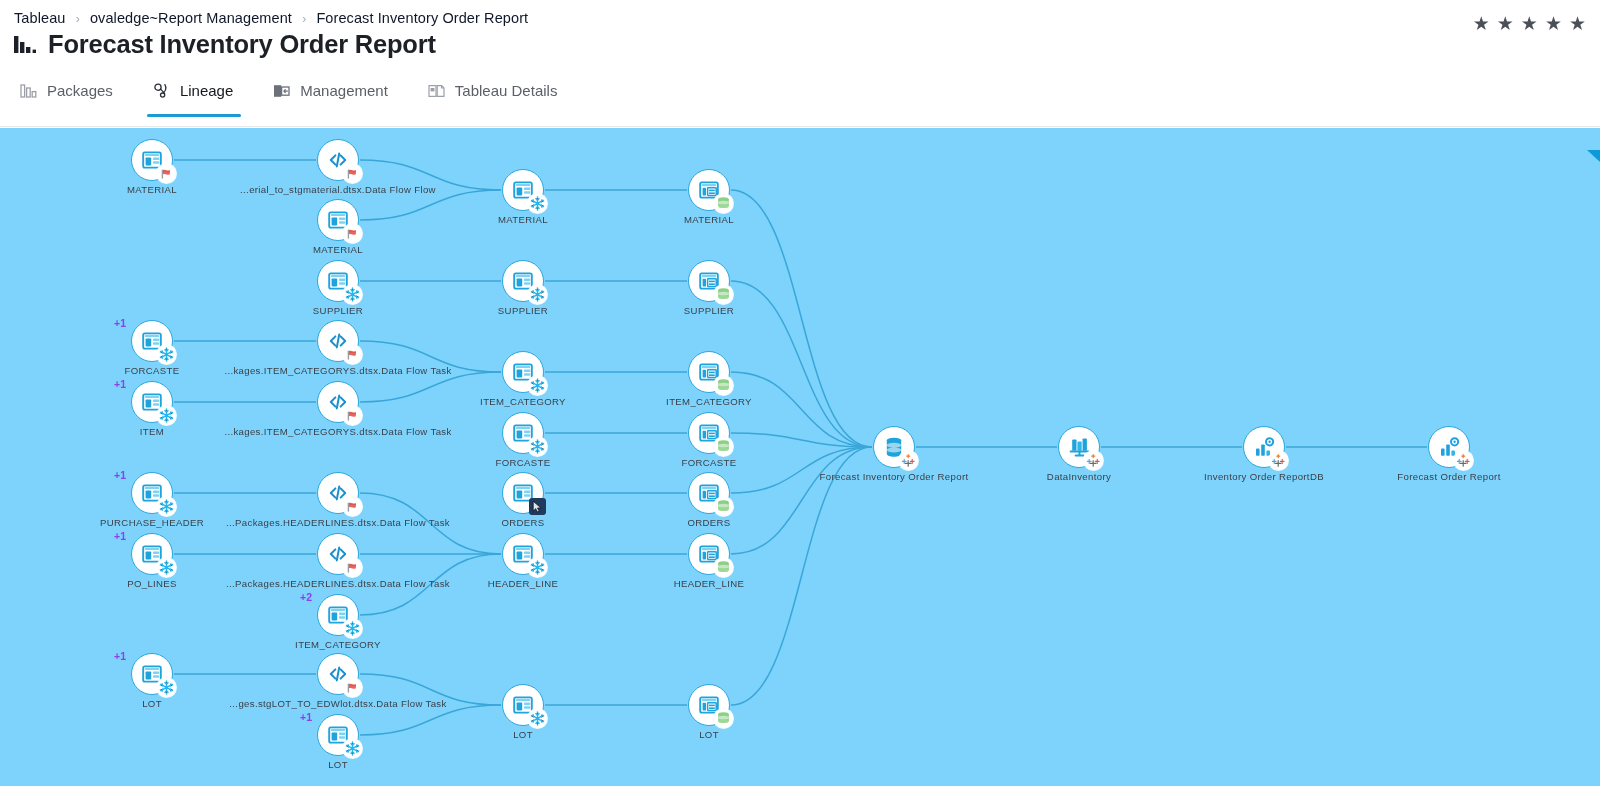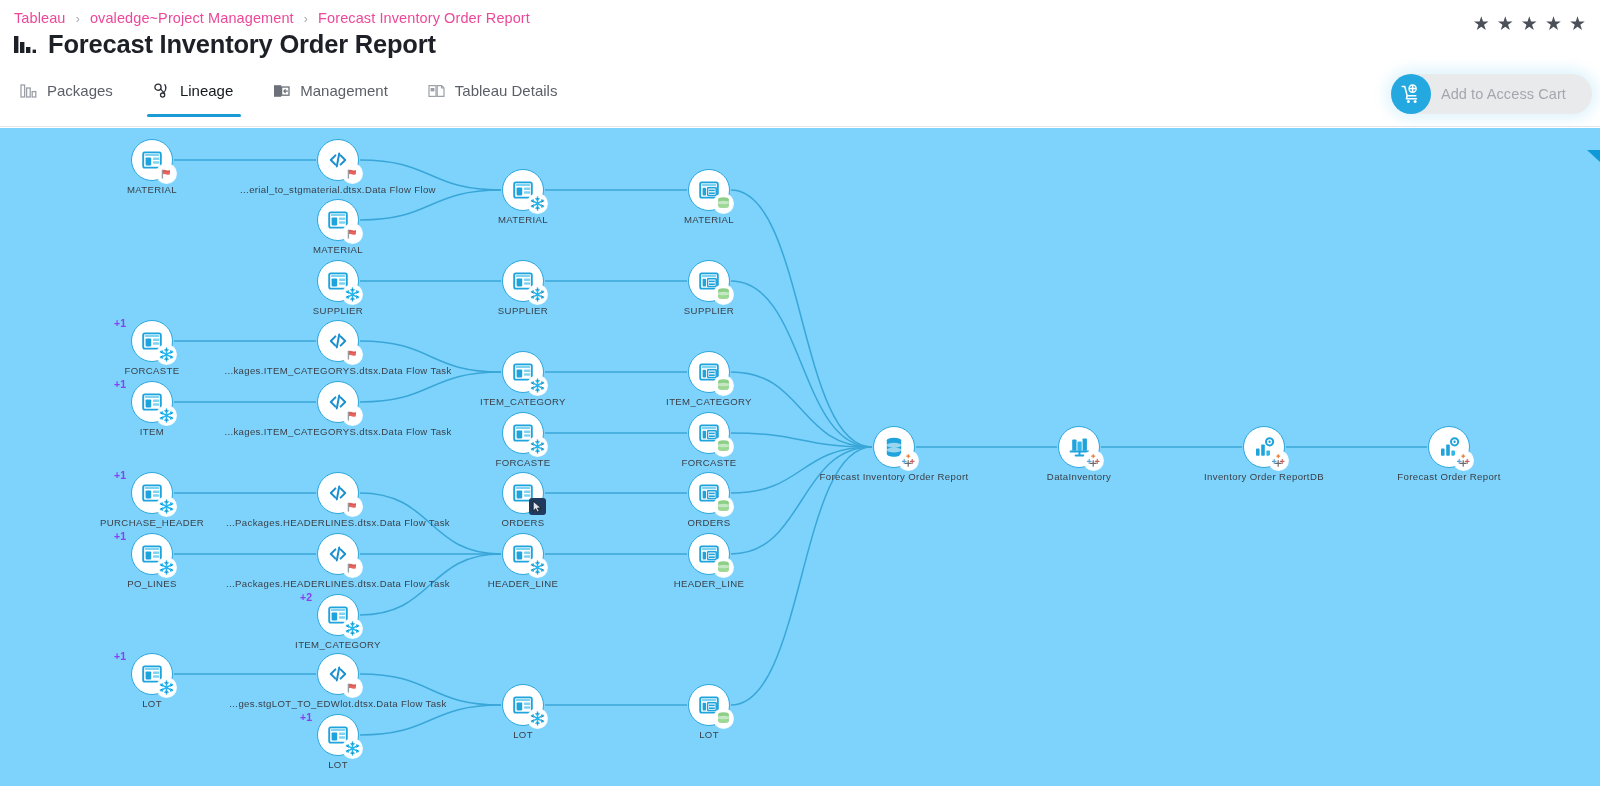--- a/index.html
+++ b/index.html
@@ -13,21 +13,21 @@
   #app { position: relative; width: 1600px; height: 786px; background:#fff; }
 
   
   .header { position:relative; width:1600px; height:128px; background:#ffffff; }
 
   .breadcrumb {
     position:absolute; left:14px; top:10px;
     font-size:14.5px; color:#6d7280; white-space:nowrap;
     letter-spacing:.1px;
   }
-  .breadcrumb .crumb { color:#ec4899; cursor:pointer; }
+  .breadcrumb .crumb { color:#0f172a; cursor:pointer; }
   .breadcrumb .sep { color:#a8acb4; margin:0 6px; font-size:12px; }
 
   .title-row {
     position:absolute; left:14px; top:30px;
     display:flex; align-items:center; gap:11px;
   }
   .title-icon { width:23px; height:22px; display:block; }
   .page-title {
     font-size:25.5px; font-weight:700; color:#1d2026;
     letter-spacing:-.2px; white-space:nowrap;
@@ -134,21 +134,21 @@
 </head>
 <body>
 
 <div id="app">
 
   <div class="header">
 
     <div class="breadcrumb">
       <span class="crumb">Tableau</span>
       <span class="sep">›</span>
-      <span class="crumb">ovaledge~Project Management</span>
+      <span class="crumb">ovaledge~Report Management</span>
       <span class="sep">›</span>
       <span class="crumb">Forecast Inventory Order Report</span>
     </div>
 
     <div class="title-row">
       <span class="title-icon">
         <svg class="title-icon" viewBox="0 0 23 22" aria-hidden="true">
           <rect x="0" y="2" width="4.4" height="17" fill="#1d2026"></rect>
           <rect x="6" y="8" width="4.4" height="11" fill="#1d2026"></rect>
           <rect x="12" y="13" width="4.4" height="6" fill="#1d2026"></rect>
@@ -159,33 +159,20 @@
     </div>
 
     <div class="stars">
       <span class="star">★</span>
       <span class="star">★</span>
       <span class="star">★</span>
       <span class="star">★</span>
       <span class="star">★</span>
     </div>
 
-    <div class="cart-wrap">
-      <span class="cart-circle">
-        <svg width="22" height="22" viewBox="0 0 22 22" aria-hidden="true">
-          <path d="M2.2 3.6h2.6l2.4 9.1h8.6" fill="none" stroke="#fff" stroke-width="1.5" stroke-linecap="round" stroke-linejoin="round"></path>
-          <path d="M7.2 12.7 6.4 15.7h10" fill="none" stroke="#fff" stroke-width="1.5" stroke-linecap="round" stroke-linejoin="round"></path>
-          <circle cx="8.4" cy="18.4" r="1.5" fill="#fff"></circle>
-          <circle cx="15.1" cy="18.4" r="1.5" fill="#fff"></circle>
-          <path d="M12.6 8.3V2.9m-2.7 2.7h5.4" fill="none" stroke="#fff" stroke-width="1.5" stroke-linecap="round"></path>
-          <circle cx="12.6" cy="5.6" r="3.6" fill="none" stroke="#fff" stroke-width="1.4"></circle>
-        </svg>
-      </span>
-      <span class="cart-label">Add to Access Cart</span>
-    </div>
 
     <div class="tabs">
 
       <div class="tab">
         <span class="tab-ico">
           <svg class="tab-ico" viewBox="0 0 18 16" aria-hidden="true">
             <rect x="1" y="2" width="3.6" height="12" fill="none" stroke="#9ba0a8" stroke-width="1.3"></rect>
             <rect x="6.6" y="5" width="3.6" height="9" fill="none" stroke="#9ba0a8" stroke-width="1.3"></rect>
             <rect x="12.2" y="8.6" width="3.6" height="5.4" fill="none" stroke="#9ba0a8" stroke-width="1.3"></rect>
           </svg>

